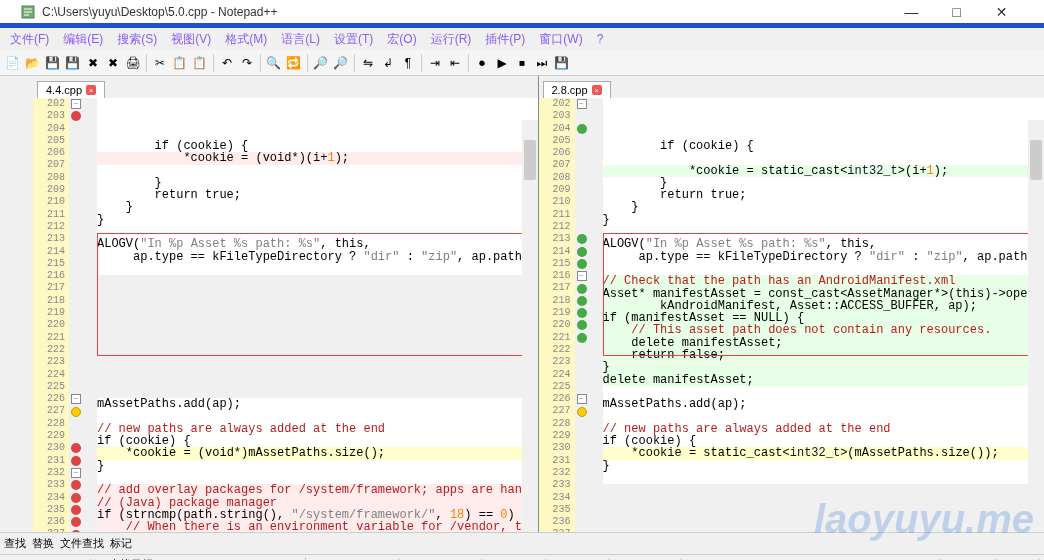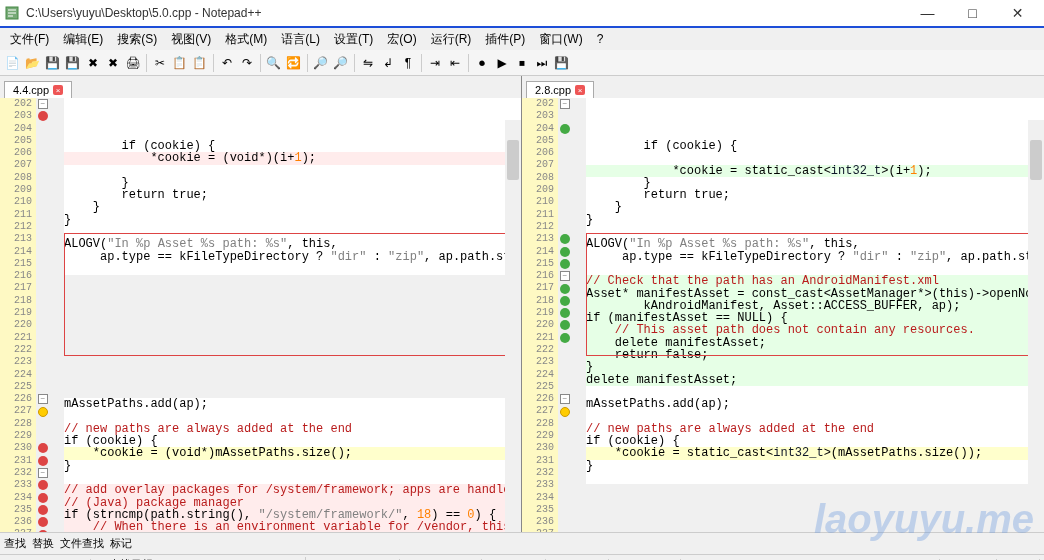--- a/index.html
+++ b/index.html
@@ -1,27 +1,27 @@
 <!DOCTYPE html>
 <html><head>
 <meta charset="utf-8">
 <style>
 * { margin: 0; padding: 0; box-sizing: border-box; }
 body { font-family: "Segoe UI", Tahoma, sans-serif; font-size: 12px; background: #f0f0f0; width: 1044px; height: 560px; overflow: hidden; position: relative; }
-.titlebar { height: 28px; background: #fff; display: flex; align-items: center; padding: 0 4px; border-bottom: 2px solid #1d4ed8; }
+.titlebar { height: 28px; background: #fff; display: flex; align-items: center; padding: 0 20px; border-bottom: 5px solid #1d4ed8; }
 .titlebar .icon { width: 16px; height: 16px; margin-right: 6px; }
 .titlebar .title { flex: 1; font-size: 12px; color: #333; }
 .titlebar .winbtns { display: flex; gap: 0; }
 .titlebar .winbtn { width: 45px; height: 28px; display: flex; align-items: center; justify-content: center; font-size: 14px; color: #333; }
 .menubar { height: 22px; background: #f0f0f0; display: flex; align-items: center; padding: 0 4px; font-size: 12px; gap: 2px; }
-.menubar .menuitem { padding: 8px 6px; color: #000000; }
+.menubar .menuitem { padding: 8px 6px; color: #8b5cf6; }
 .toolbar { height: 26px; background: #f5f5f5; border-bottom: 1px solid #ccc; display: flex; align-items: center; padding: 0 4px; gap: 2px; }
 .toolbar .tbtn { width: 18px; height: 18px; display: flex; align-items: center; justify-content: center; font-size: 12px; }
 .toolbar .sep { width: 1px; height: 18px; background: #ccc; margin: 0 2px; }
-.splitpane { display: flex; height: 456px; }
+.splitpane { display: flex; height: 456px; padding-left: 33px; }
 .pane { width: 50%; display: flex; flex-direction: column; background: #fff; position: relative; }
 .pane.left { border-right: 1px solid #888; }
 .tabbar { height: 22px; background: #f0f0f0; display: flex; align-items: flex-end; padding-top: 2px; }
 .tab { background: #fff; border: 1px solid #aaa; border-bottom: none; padding: 2px 8px; font-size: 11px; display: flex; align-items: center; gap: 4px; margin-left: 4px; }
 .tab .closex { width: 10px; height: 10px; background: #e55; border-radius: 2px; display: flex; align-items: center; justify-content: center; color: #fff; font-size: 8px; }
 .editor { flex: 1; display: flex; background: #fff; overflow: hidden; font-family: Consolas, "Courier New", monospace; font-size: 12px; position: relative; }
 .gutter-ln { width: 36px; background: #fef9c3; color: #888; text-align: right; padding-right: 4px; }
 .gutter-fold { width: 14px; background: #f0f0f0; }
 .gutter-mark { width: 14px; background: #f0f0f0; }
 .code { flex: 1; white-space: pre; overflow: hidden; position: relative; }

